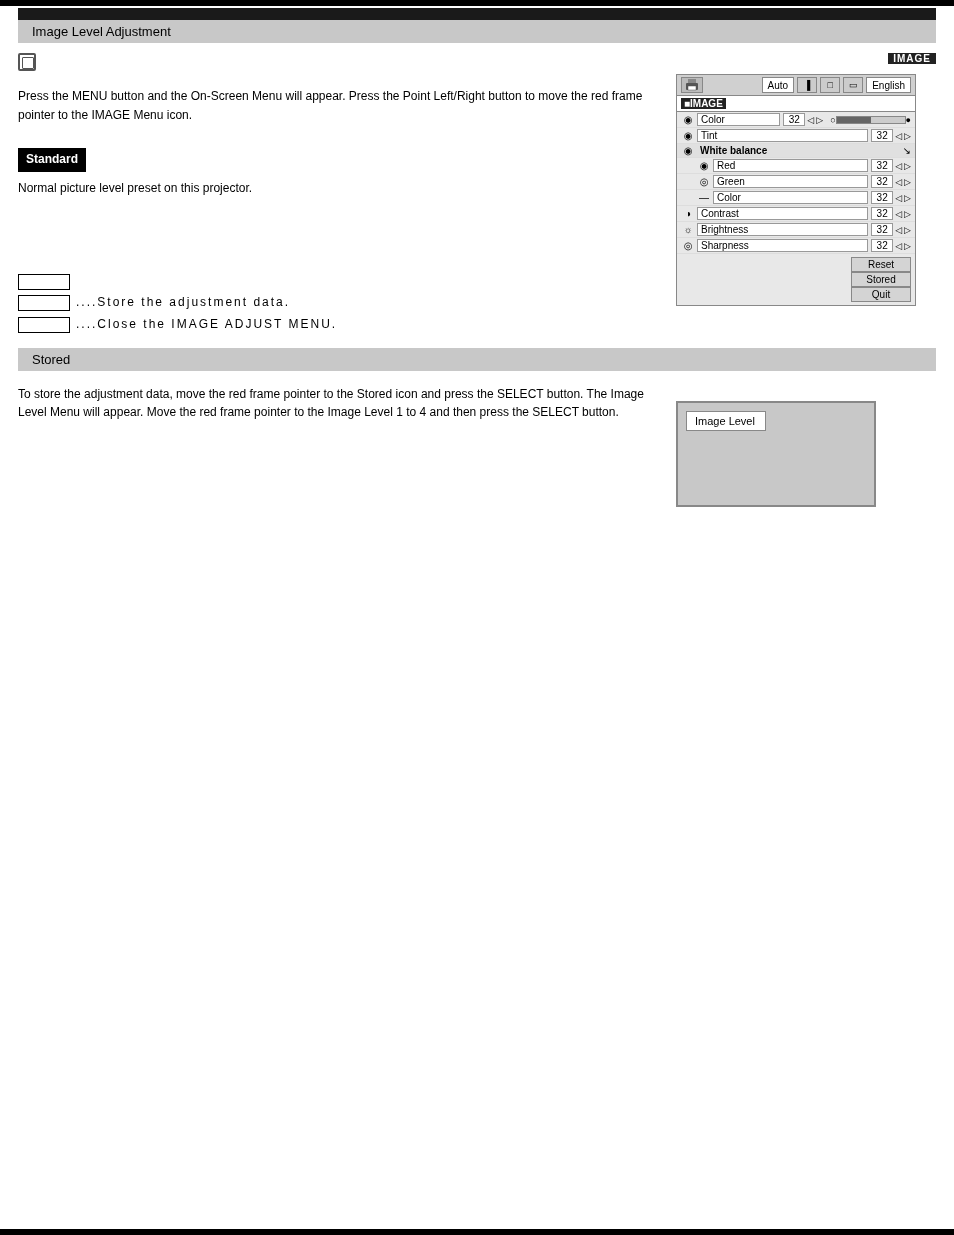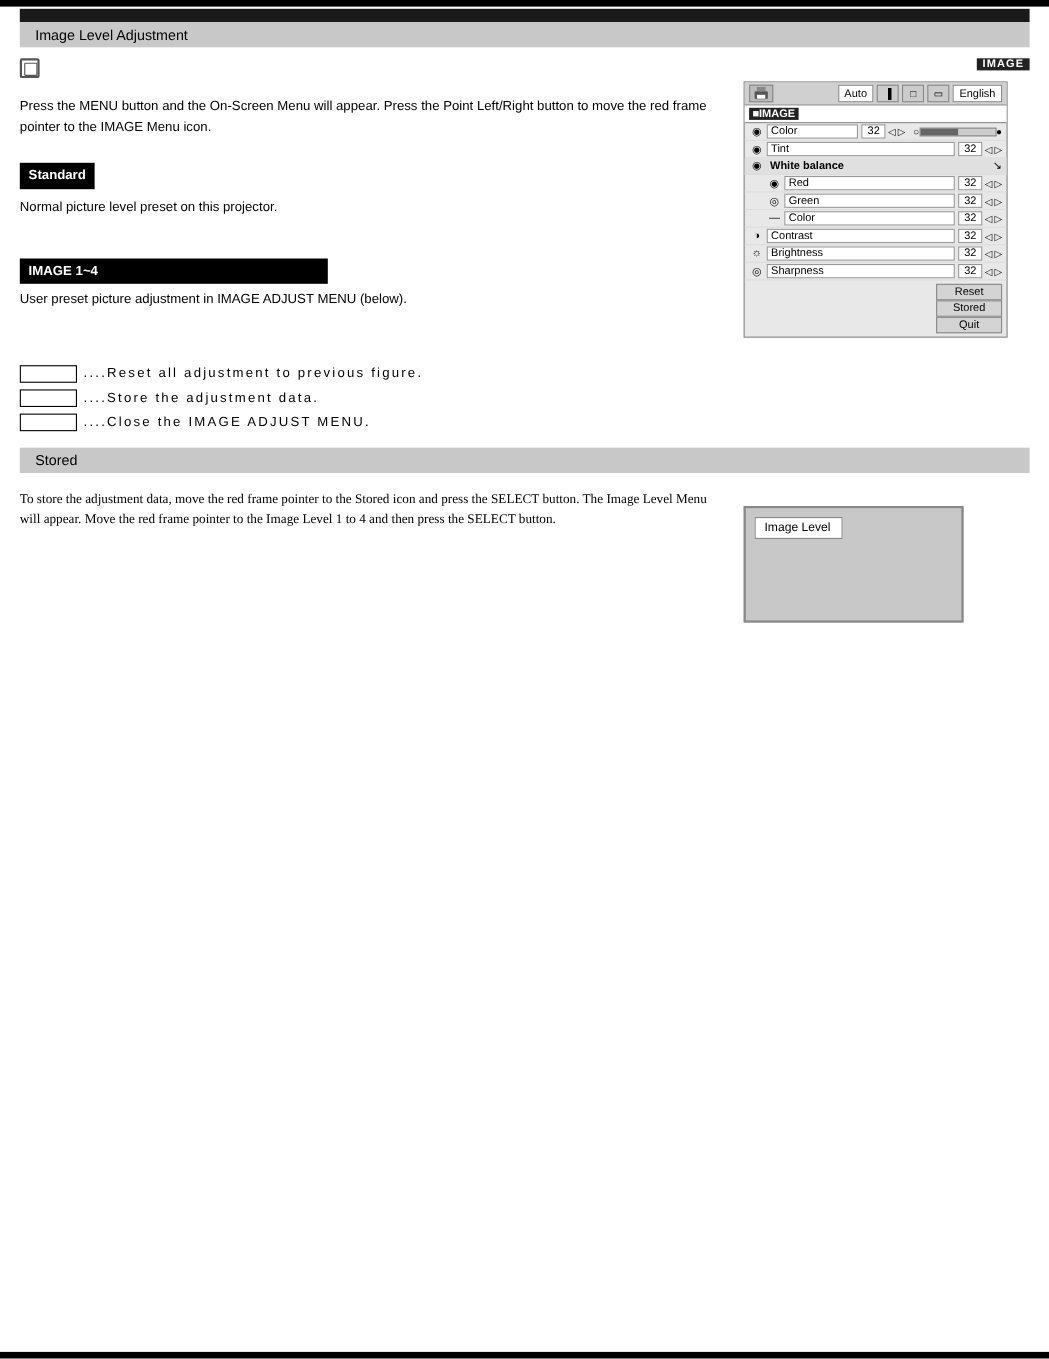--- a/index.html
+++ b/index.html
@@ -265,21 +265,20 @@
       display: flex;
       flex-direction: row;
       margin: 0 18px;
       padding-top: 10px;
     }
     .second-left {
       flex: 1;
       padding-right: 20px;
       font-size: 12px;
       line-height: 1.6;
-      font-family: Liberation Serif, serif;
     }
     .second-right {
       width: 260px;
       flex-shrink: 0;
     }
 
     .stored-dialog {
       width: 200px;
       border: 2px solid #888;
       background: #c8c8c8;
@@ -335,34 +334,29 @@
       <div>
         <span class="label-black">Standard</span>
         <p>Normal picture level preset on this projector.</p>
       </div>
 
       <div class="section-gap"></div>
 
 
       <div class="section-gap"></div>
 
-      <div>
-        <span class="label-black-wide">IMAGE 1~4</span>
-        <p>User preset picture adjustment in IMAGE ADJUST MENU (below).</p>
-      </div>
 
       <div class="section-gap"></div>
 
       <div class="section-gap"></div>
       <div class="section-gap"></div>
 
       <div>
         <div class="legend-row">
           <div class="legend-box"></div>
-          <span class="legend-dots">....Reset all adjustment to previous figure.</span>
         </div>
         <div class="legend-row">
           <div class="legend-box"></div>
           <span class="legend-dots">....Store the adjustment data.</span>
         </div>
         <div class="legend-row">
           <div class="legend-box"></div>
           <span class="legend-dots">....Close the IMAGE ADJUST MENU.</span>
         </div>
       </div>

